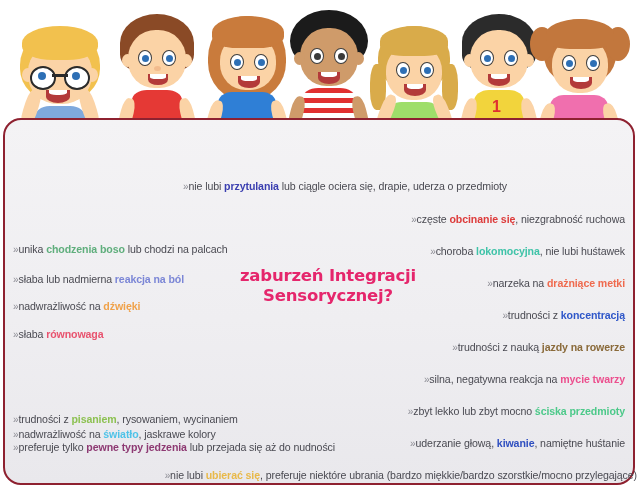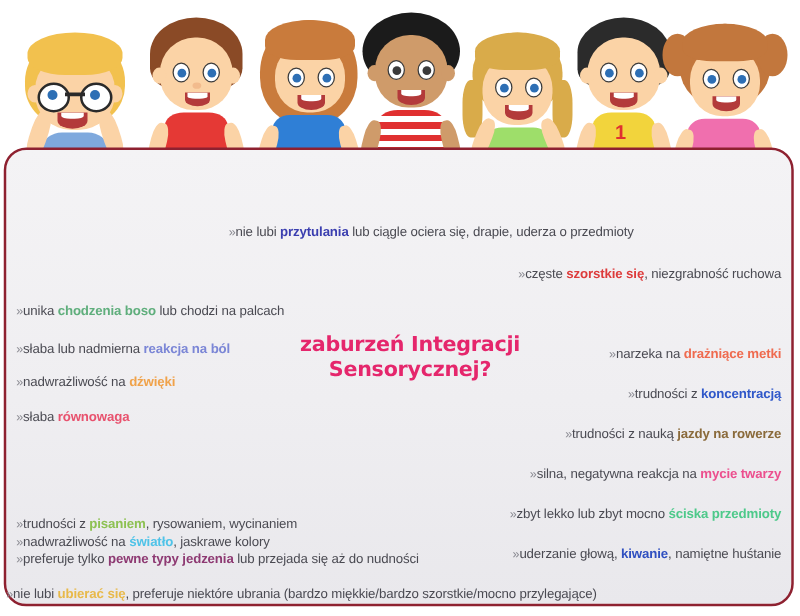--- a/index.html
+++ b/index.html
@@ -259,42 +259,45 @@
       <span class="bullet">»</span><span>nadwrażliwość na </span><span class="hl c-sky">światło</span><span>, jaskrawe kolory</span>
     </div>
     <div class="line left" style="left:8px;top:293px;">
       <span class="bullet">»</span><span>trudności z </span><span class="hl c-lime">pisaniem</span><span>, rysowaniem, wycinaniem</span>
     </div>
     <div class="line left" style="left:8px;top:321px;">
       <span class="bullet">»</span><span>preferuje tylko </span><span class="hl c-plum">pewne typy jedzenia</span><span> lub przejada się aż do nudności</span>
     </div>
 
     <div class="line right" style="right:8px;top:93px;">
-      <span class="bullet">»</span><span>częste </span><span class="hl c-red">szorstkie się</span><span>, niezgrabność ruchowa</span>
+      <span class="bullet">»</span><span>częste </span><span class="hl c-red">obcinanie się</span><span>, niezgrabność ruchowa</span>
+    </div>
+    <div class="line right" style="right:8px;top:125px;">
+      <span class="bullet">»</span><span>choroba </span><span class="hl c-teal">lokomocyjna</span><span>, nie lubi huśtawek</span>
     </div>
     <div class="line right" style="right:8px;top:157px;">
       <span class="bullet">»</span><span>narzeka na </span><span class="hl c-coral">drażniące metki</span><span></span>
     </div>
     <div class="line right" style="right:8px;top:189px;">
       <span class="bullet">»</span><span>trudności z </span><span class="hl c-blue">koncentracją</span><span></span>
     </div>
     <div class="line right" style="right:8px;top:221px;">
       <span class="bullet">»</span><span>trudności z nauką </span><span class="hl c-brown">jazdy na rowerze</span><span></span>
     </div>
     <div class="line right" style="right:8px;top:253px;">
       <span class="bullet">»</span><span>silna, negatywna reakcja na </span><span class="hl c-rose">mycie twarzy</span><span></span>
     </div>
     <div class="line right" style="right:8px;top:285px;">
       <span class="bullet">»</span><span>zbyt lekko lub zbyt mocno </span><span class="hl c-mint">ściska przedmioty</span><span></span>
     </div>
     <div class="line right" style="right:8px;top:317px;">
       <span class="bullet">»</span><span>uderzanie głową, </span><span class="hl c-navy">kiwanie</span><span>, namiętne huśtanie</span>
     </div>
 
-    <div class="line" style="left:0;top:349px;width:632px;text-align:left;">
+    <div class="line" style="left:0;top:349px;width:632px;text-align:right;">
       <span class="bullet">»</span><span>nie lubi </span><span class="hl c-gold">ubierać się</span><span>, preferuje niektóre ubrania (bardzo miękkie/bardzo szorstkie/mocno przylegające)</span>
     </div>
 
   </div>
 </div>
 
 <div id="title">
   <span class="l2">zaburzeń Integracji Sensorycznej?</span>
 </div>
 

